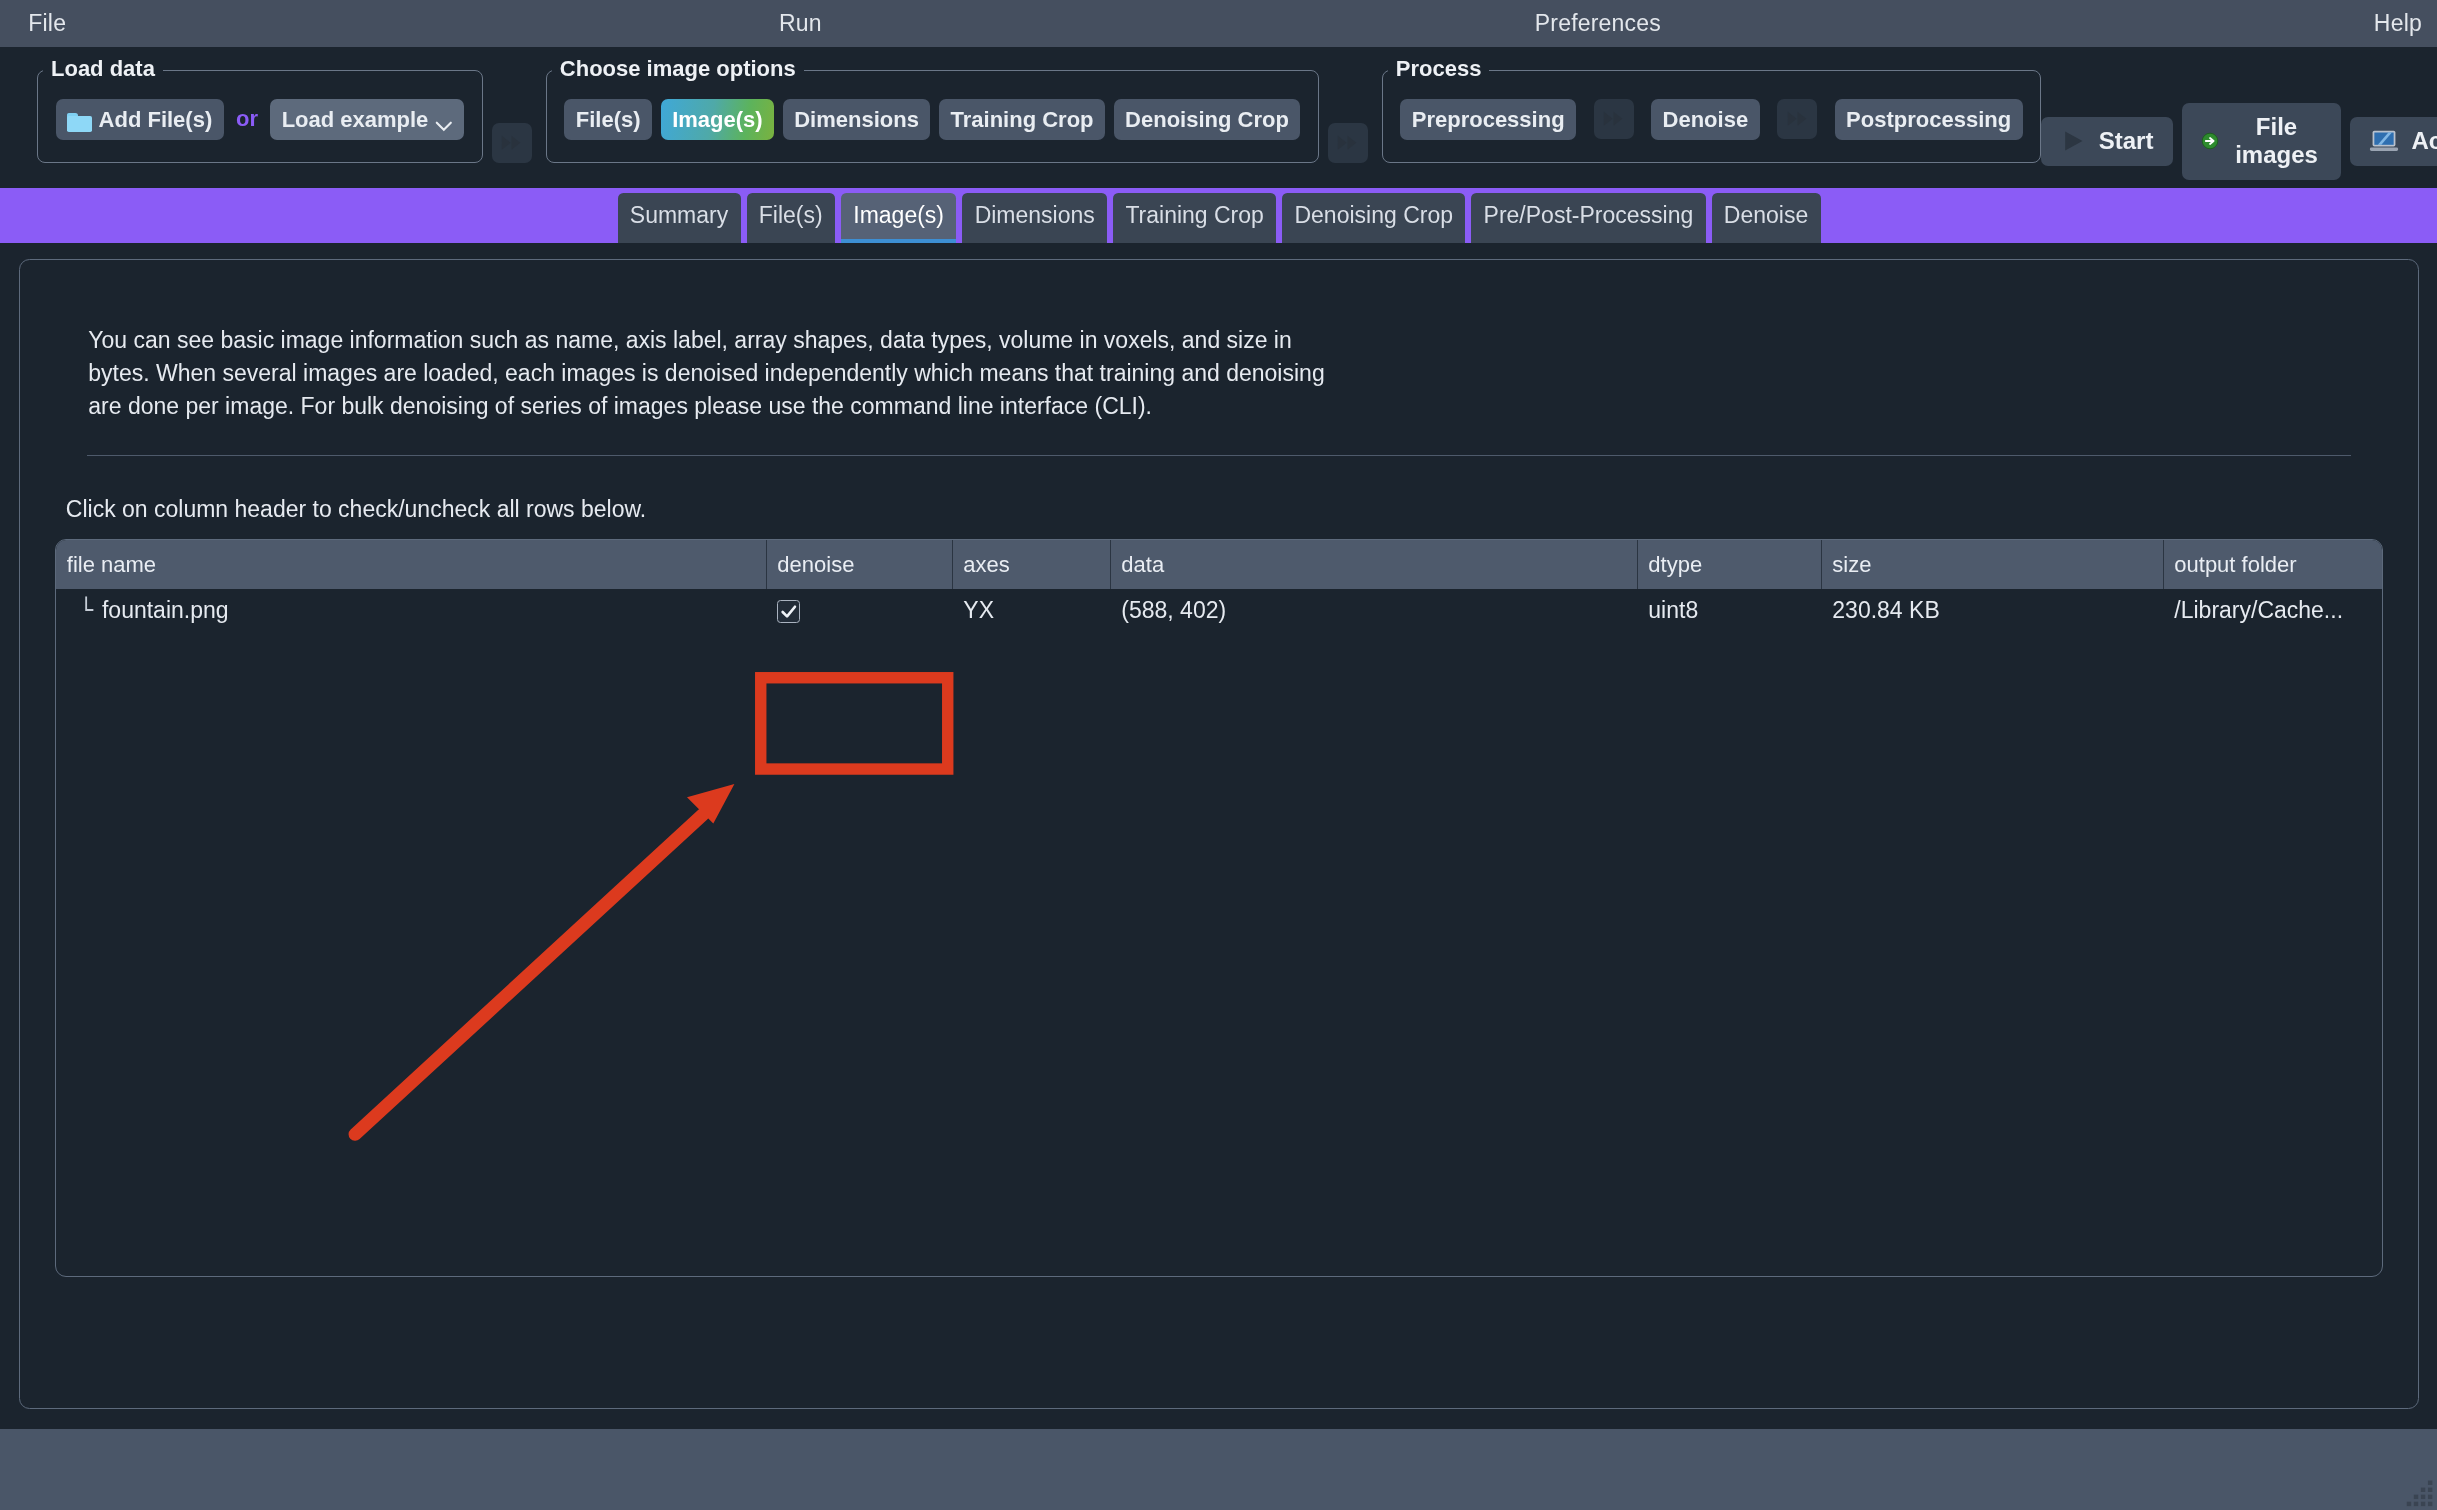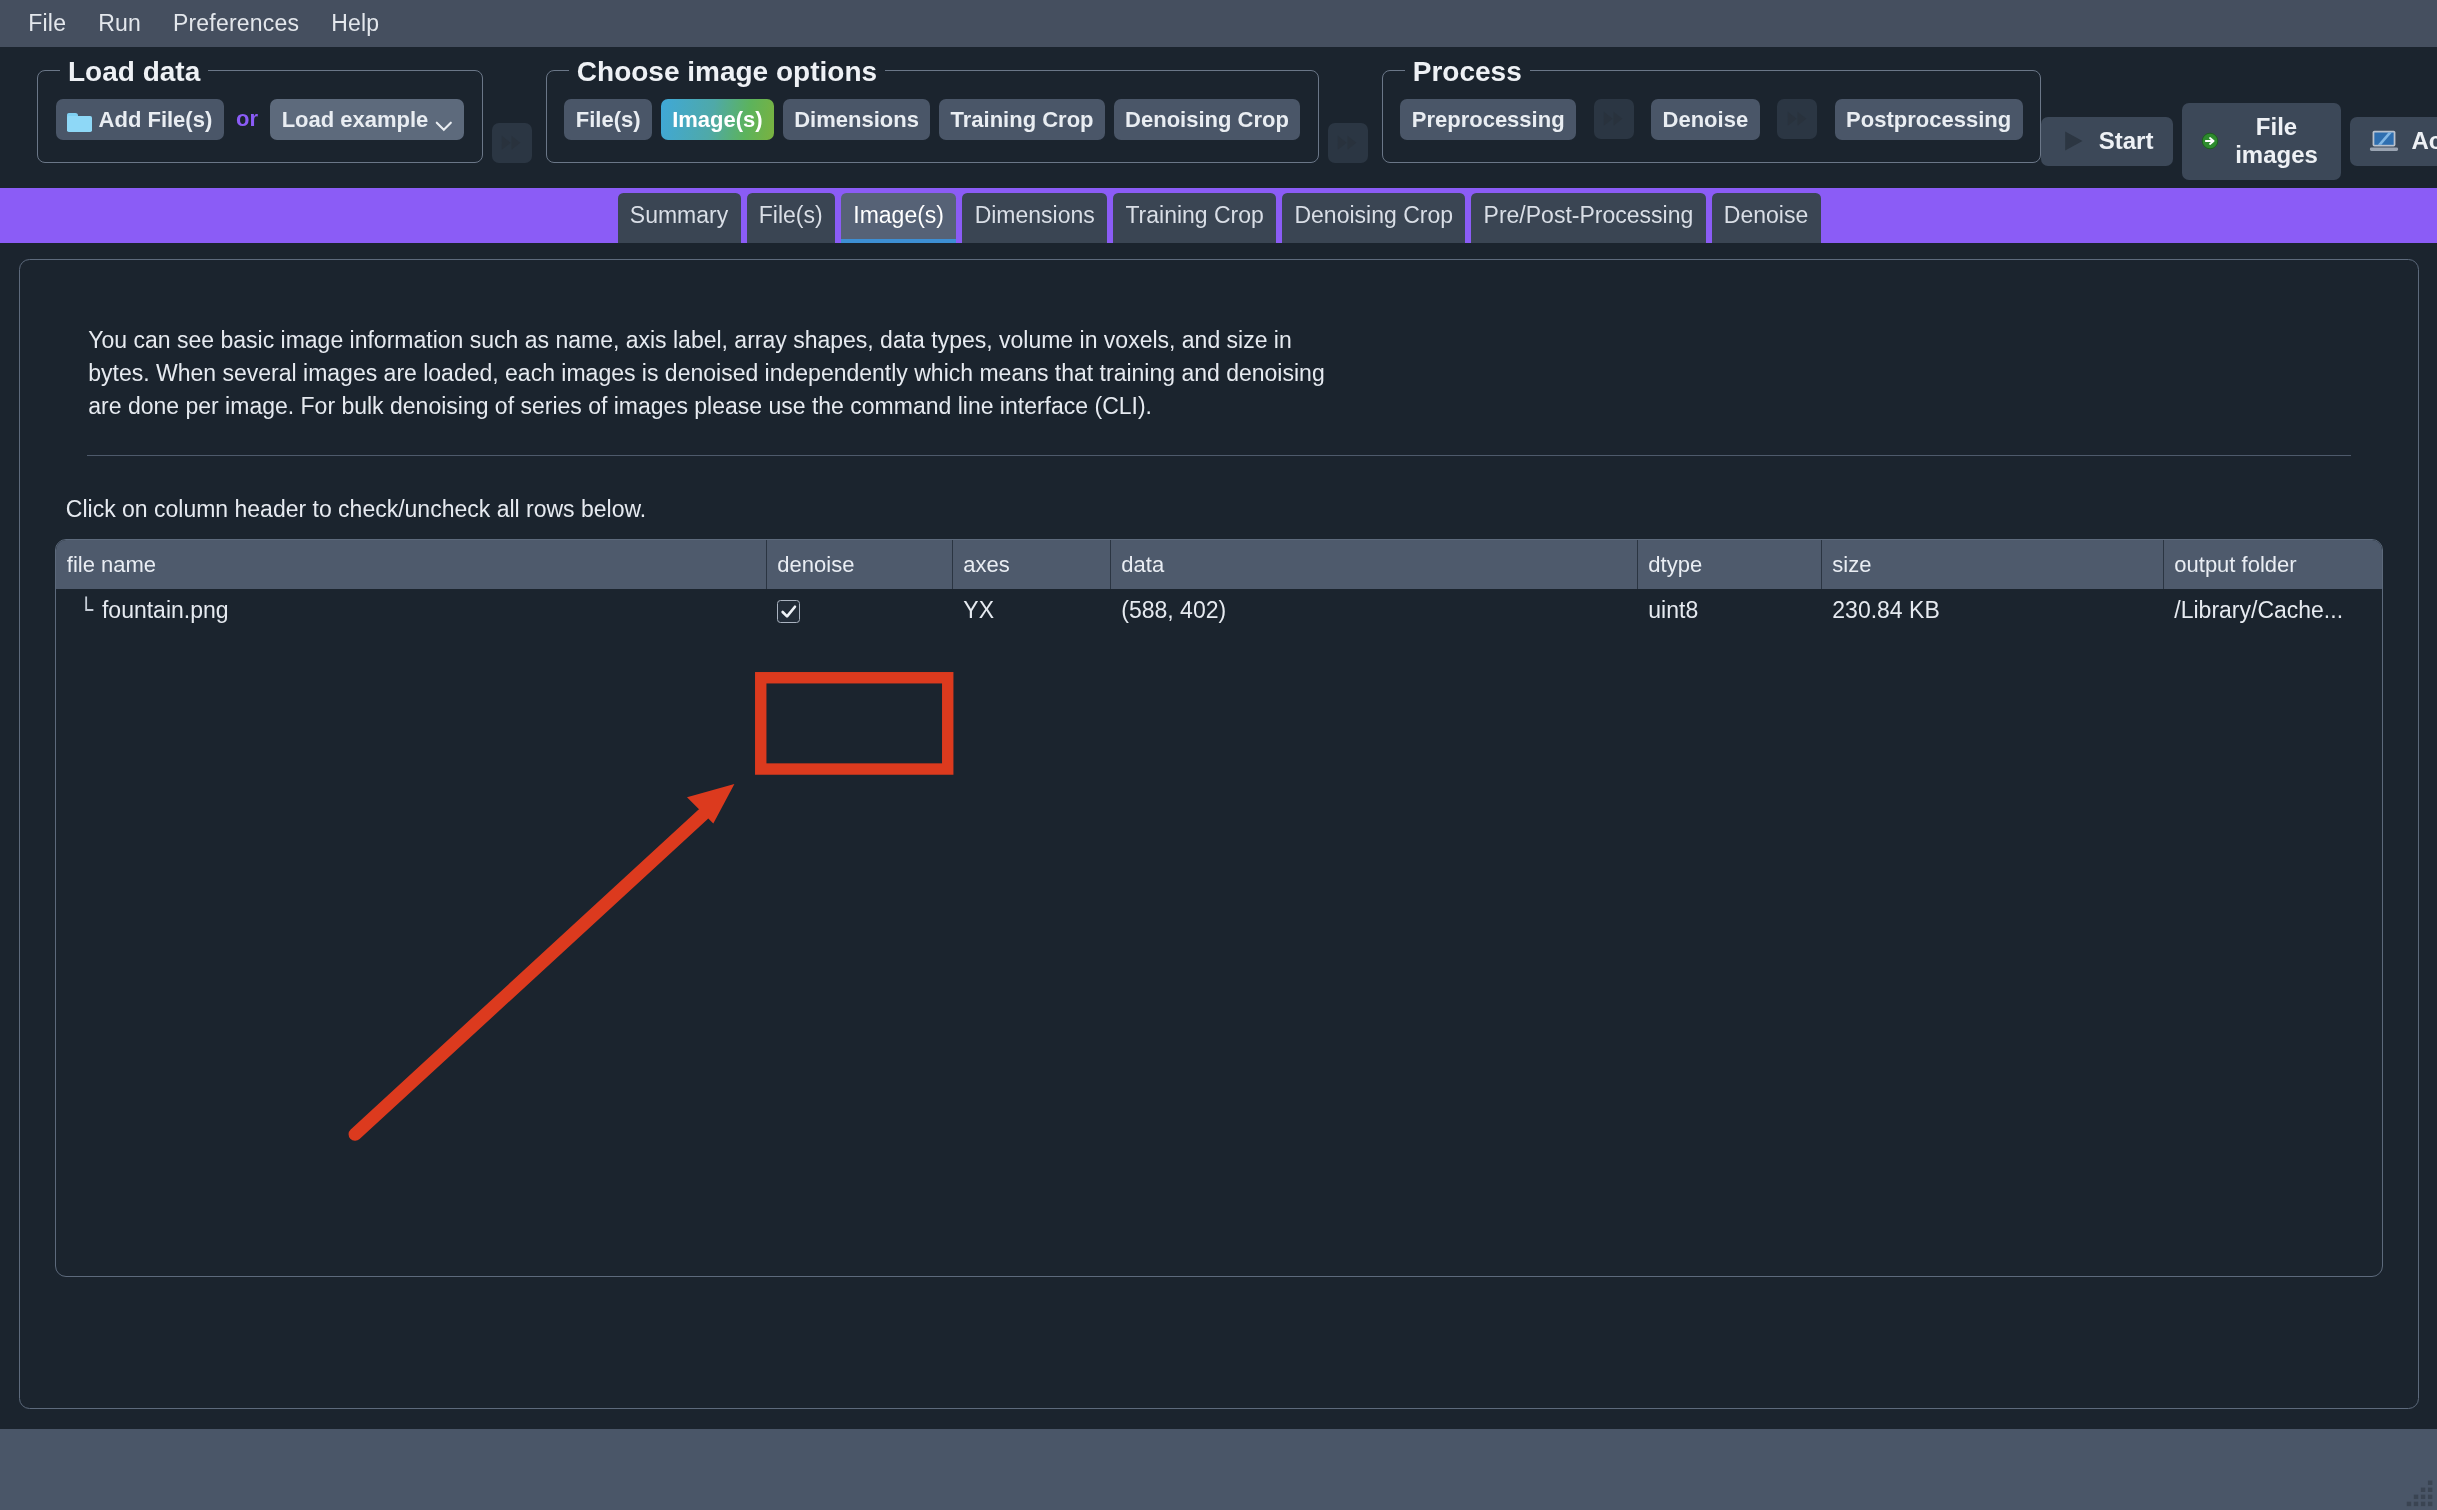--- a/index.html
+++ b/index.html
@@ -11,20 +11,21 @@
   }
 
   
   .menubar {
     height: 47px;
     background: #454f5f;
     display: flex;
     align-items: center;
     padding-left: 12.3px;
     gap: 0px;
+    justify-content: space-between;
   }
   .menubar-item {
     color: #e3e7ec;
     font-size: 23px;
     padding: 3.5px 16px;
     letter-spacing: 0.2px;
     cursor: default;
   }
 
   
@@ -43,25 +44,25 @@
     margin-left: 37px;
     padding: 23px 17.6px 17.6px 17.6px;
     height: 93px;
     display: flex;
     align-items: center;
     gap: 8.8px;
   }
   .group-title {
     position: absolute;
     top: -15px;
-    left: 22px;
+    left: 5px;
     background: #1b242e;
     padding: 0 8px;
     color: #eef1f5;
-    font-size: 28px;
+    font-size: 22px;
     font-weight: bold;
     white-space: nowrap;
   }
   .btn {
     background: #4a5668;
     color: #e9edf2;
     border: none;
     border-radius: 7px;
     font-family: "Liberation Sans", sans-serif;
     font-size: 22px;

